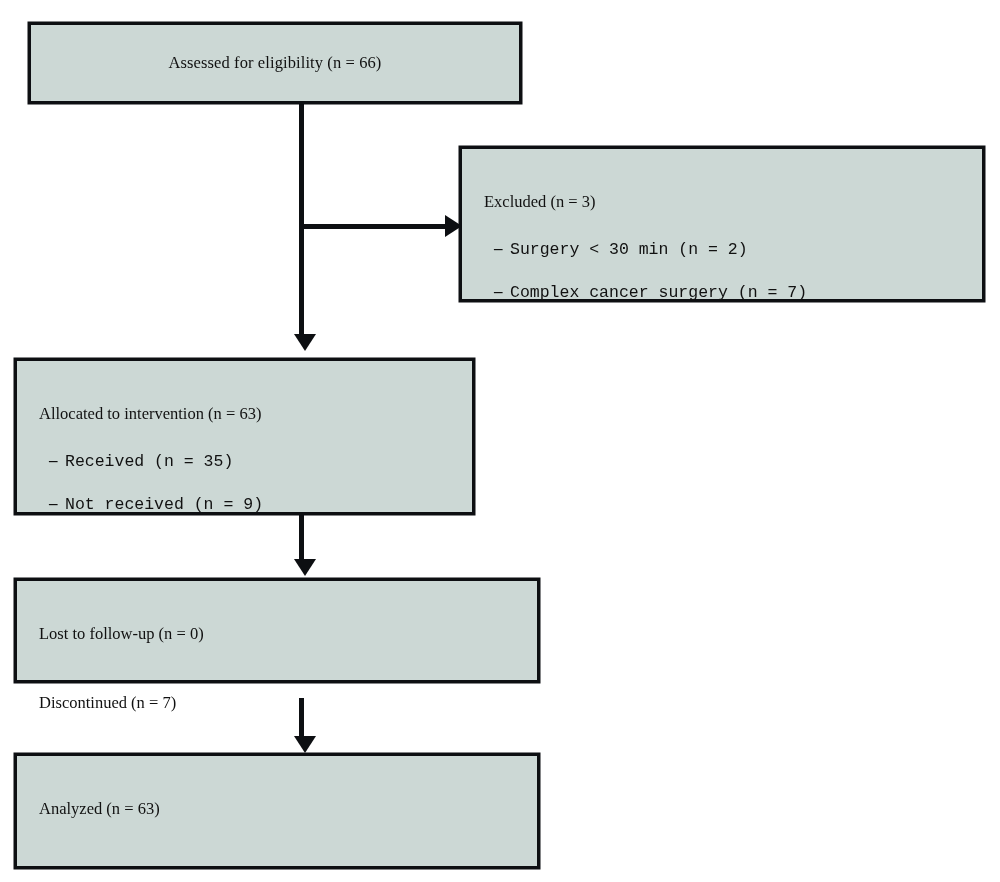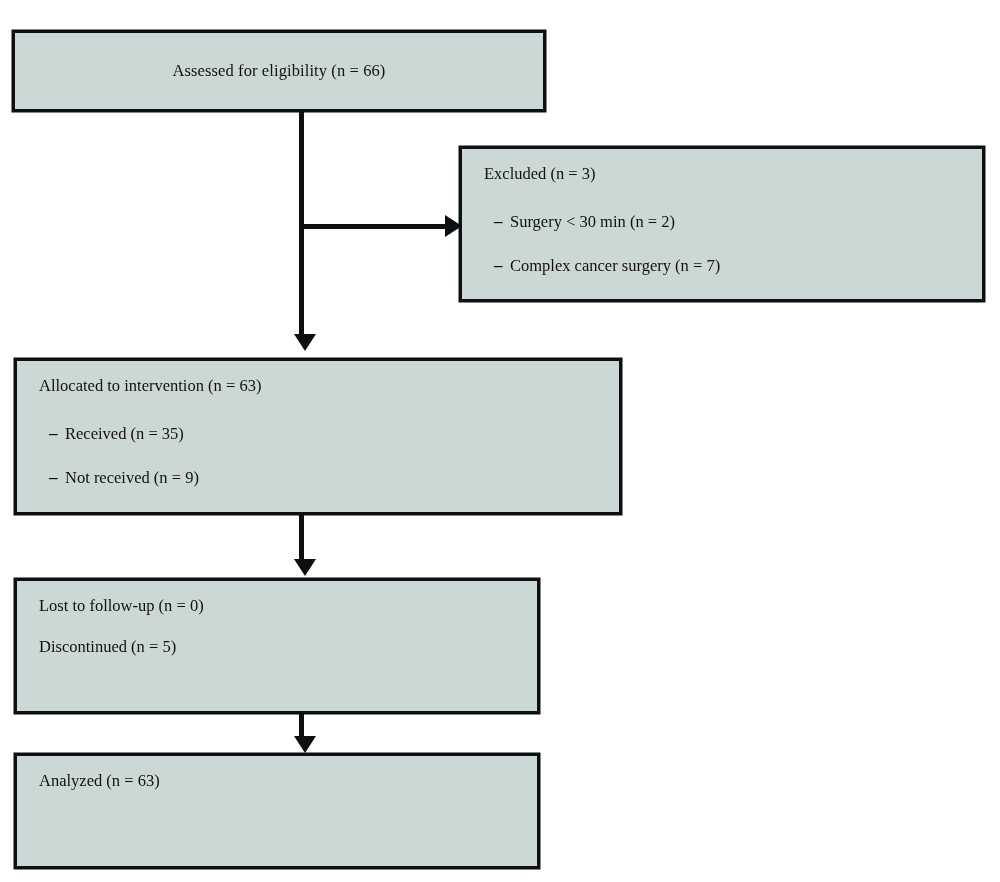--- a/index.html
+++ b/index.html
@@ -26,24 +26,24 @@
 
   
   .box {
     position: absolute;
     box-sizing: border-box;
     background: #ccd8d5;
     border: 3px solid #0d0f12;
     box-shadow: 0 0 0 0.5px #0d0f12;
   }
 
-  .box-top       { left: 12px;  top: 22px;  width: 534px; height: 82px; margin-top: 8px; }
+  .box-top       { left: 28px;  top: 22px;  width: 494px; height: 82px; }
   .box-excluded  { left: 459px; top: 146px; width: 526px; height: 156px; }
-  .box-alloc     { left: 14px;  top: 358px; width: 608px; height: 157px; }
-  .box-followup  { left: 14px;  top: 578px; width: 526px; height: 136px; }
+  .box-alloc     { left: 14px;  top: 358px; width: 461px; height: 157px; }
+  .box-followup  { left: 14px;  top: 578px; width: 526px; height: 105px; }
   .box-analyzed  { left: 14px;  top: 753px; width: 526px; height: 116px; padding-left: 36px; }
 
   
   .box-title-center {
     position: absolute;
     left: 0;
     right: 0;
     top: 50%;
     transform: translateY(-50%);
     text-align: center;
@@ -54,38 +54,39 @@
   .lines {
     position: absolute;
     left: 22px;
     right: 14px;
     top: 16px;
   }
   .line {
     font-size: 16.5px;
     line-height: 1.15;
     white-space: nowrap;
+    margin-top: 28px;
   }
 
   .bullet-line {
     display: flex;
     align-items: baseline;
     font-size: 16.5px;
     white-space: nowrap;
   }
   .bullet-glyph {
     display: inline-block;
     width: 26px;
     padding-left: 10px;
     box-sizing: border-box;
     font-weight: bold;
     font-size: 17px;
     line-height: 1;
   }
-  .bullet-text { display: inline-block; }
+  .bullet-text { display: inline-block; font-family: Liberation Mono, monospace; }
 
   
   .gap-lg { height: 28px; }
   .gap-md { height: 24px; }
   .gap-sm { height: 22px; }
 
   
   .vline {
     position: absolute;
     width: 5px;
@@ -179,21 +180,21 @@
         <span class="bullet-glyph">–</span>
         <span class="bullet-text">Not received (n = 9)</span>
       </div>
     </div>
   </div>
 
   <div class="box box-followup">
     <div class="lines">
       <div class="line">Lost to follow-up (n = 0)</div>
       <div class="gap-sm"></div>
-      <div class="line">Discontinued (n = 5)</div>
+      <div class="line">Discontinued (n = 7)</div>
     </div>
   </div>
 
   <div class="box box-analyzed">
     <div class="lines">
       <div class="line">Analyzed (n = 63)</div>
       <div class="gap-sm"></div>
     </div>
   </div>
 

